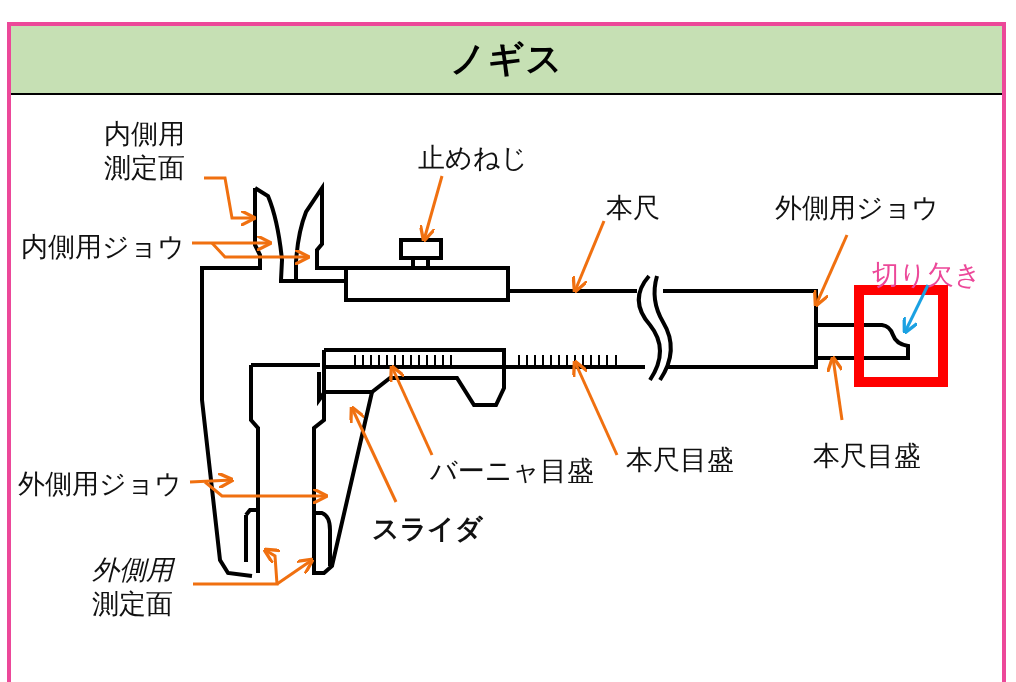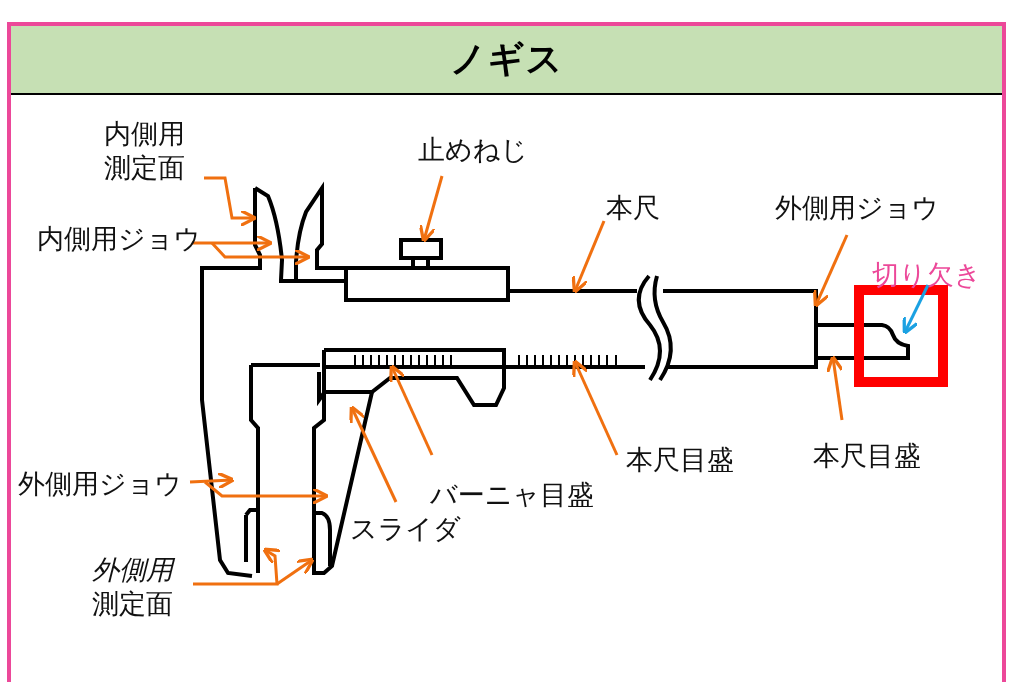--- a/index.html
+++ b/index.html
@@ -116,24 +116,24 @@
     <path d="M205,482 L222,496 L326,496" marker-end="url(#ah)"></path>
     <path d="M193,584 L277,584 L275,556 L265,550" marker-end="url(#ah)"></path>
     <path d="M277,584 L312,560" marker-end="url(#ah)"></path>
   </g>
 
   <path d="M928,285 L905,332" fill="none" stroke="#1ba1e2" stroke-width="3" marker-end="url(#ahb)"></path>
 </svg>
 
 <div class="lbl" style="left:104px;top:118px;">内側用</div>
 <div class="lbl" style="left:104px;top:152px;">測定面</div>
-<div class="lbl" style="left:21px;top:223px;margin-left:16px;">内側用ジョウ</div>
-<div class="lbl" style="left:418px;top:134px;">止めねじ</div>
+<div class="lbl" style="left:21px;top:231px;">内側用ジョウ</div>
+<div class="lbl" style="left:418px;top:142px;">止めねじ</div>
 <div class="lbl" style="left:606px;top:192px;">本尺</div>
 <div class="lbl" style="left:775px;top:192px;">外側用ジョウ</div>
 <div class="lbl blue" style="left:872px;top:259px;">切り欠き</div>
-<div class="lbl" style="left:430px;top:455px;margin-top:24px;">バーニャ目盛</div>
+<div class="lbl" style="left:430px;top:455px;">バーニャ目盛</div>
 <div class="lbl" style="left:626px;top:444px;">本尺目盛</div>
 <div class="lbl" style="left:813px;top:440px;">本尺目盛</div>
 <div class="lbl" style="left:18px;top:468px;text-align:right;">外側用ジョウ</div>
-<div class="lbl" style="left:350px;top:513px;">スライダ</div>
+<div class="lbl" style="left:372px;top:513px;font-weight:bold;">スライダ</div>
 <div class="lbl" style="left:92px;top:554px;font-style:italic;">外側用</div>
 <div class="lbl" style="left:92px;top:588px;">測定面</div>
 
 </body></html>

